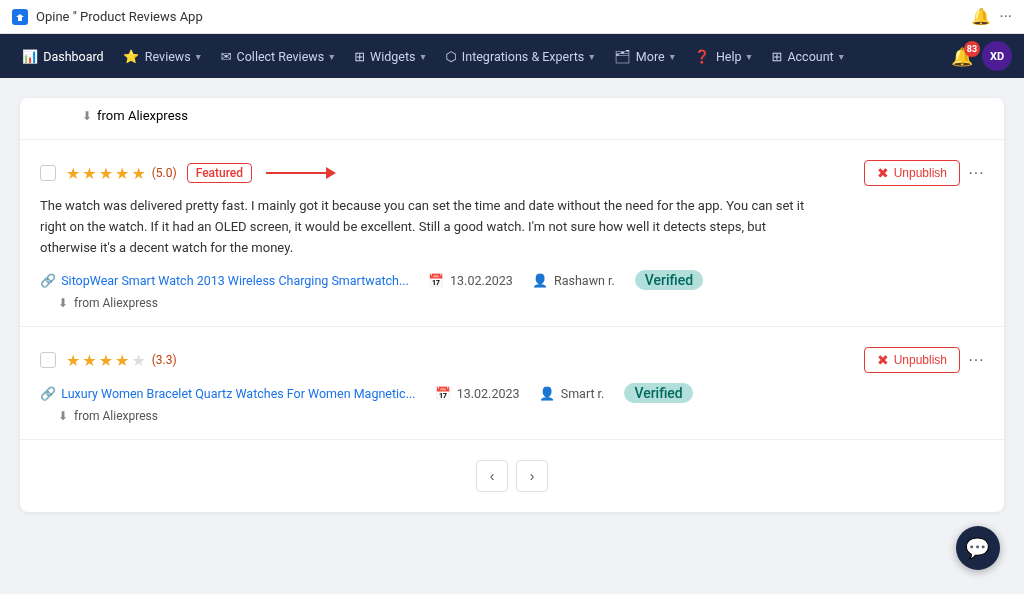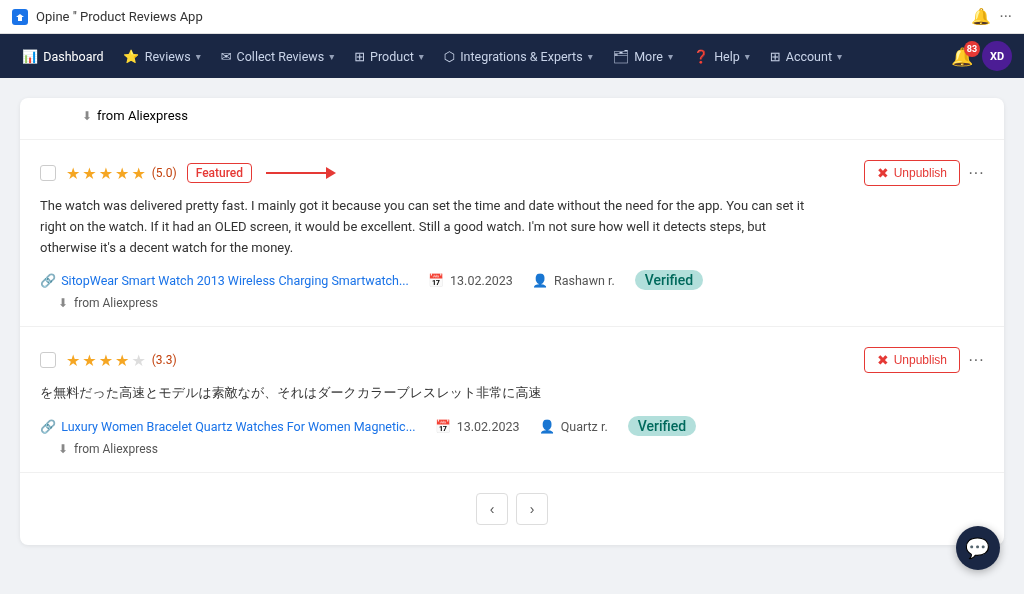--- a/index.html
+++ b/index.html
@@ -128,21 +128,21 @@
     <span>Reviews</span>
     <span class="chevron">▾</span>
   </div>
   <div class="nav-item">
     <span class="nav-icon">✉</span>
     <span>Collect Reviews</span>
     <span class="chevron">▾</span>
   </div>
   <div class="nav-item">
     <span class="nav-icon">⊞</span>
-    <span>Product</span>
+    <span>Widgets</span>
     <span class="chevron">▾</span>
   </div>
   <div class="nav-item">
     <span class="nav-icon">⬡</span>
     <span>Integrations &amp; Experts</span>
     <span class="chevron">▾</span>
   </div>
   <div class="nav-item">
     <span class="nav-icon">🗂</span>
     <span>More</span>
@@ -241,33 +241,32 @@
           </div>
         </div>
         <div class="review-actions">
           <button class="unpublish-btn">
             <span class="x-icon">✖</span>
             <span>Unpublish</span>
           </button>
           <button class="more-btn">···</button>
         </div>
       </div>
-      <p class="review-text">を無料だった高速とモデルは素敵なが、それはダークカラーブレスレット非常に高速</p>
       <div class="review-meta">
         <a class="product-link">
           <span class="link-icon">🔗</span>
           <span>Luxury Women Bracelet Quartz Watches For Women Magnetic...</span>
         </a>
         <div class="date-meta">
           <span class="cal-icon">📅</span>
           <span>13.02.2023</span>
         </div>
         <div class="author-meta">
           <span class="person-icon">👤</span>
-          <span>Quartz r.</span>
+          <span>Smart r.</span>
         </div>
         <span class="verified-badge">Verified</span>
       </div>
       <div class="source-line" style="padding-left: 18px;">
         <span class="download-icon">⬇</span>
         <span>from Aliexpress</span>
       </div>
     </div>
 
     <div class="pagination">

